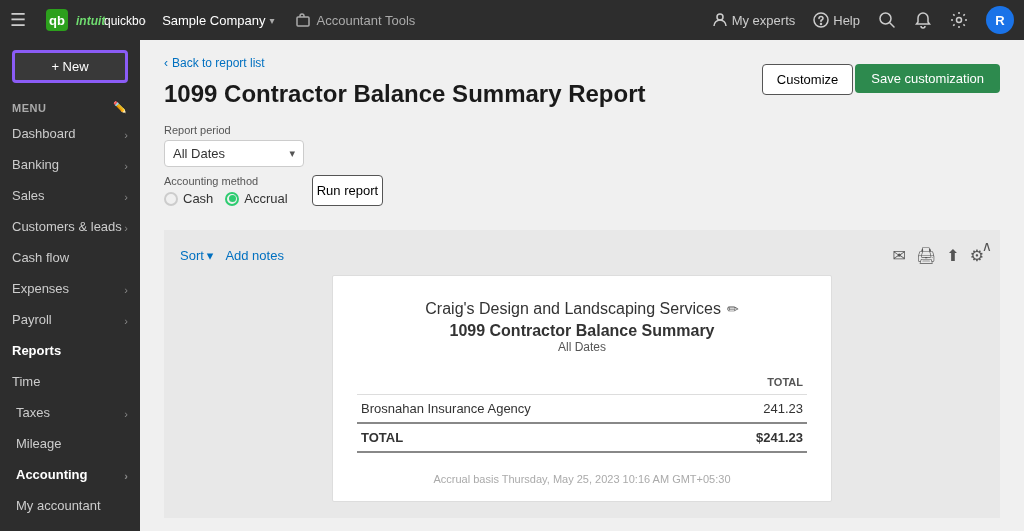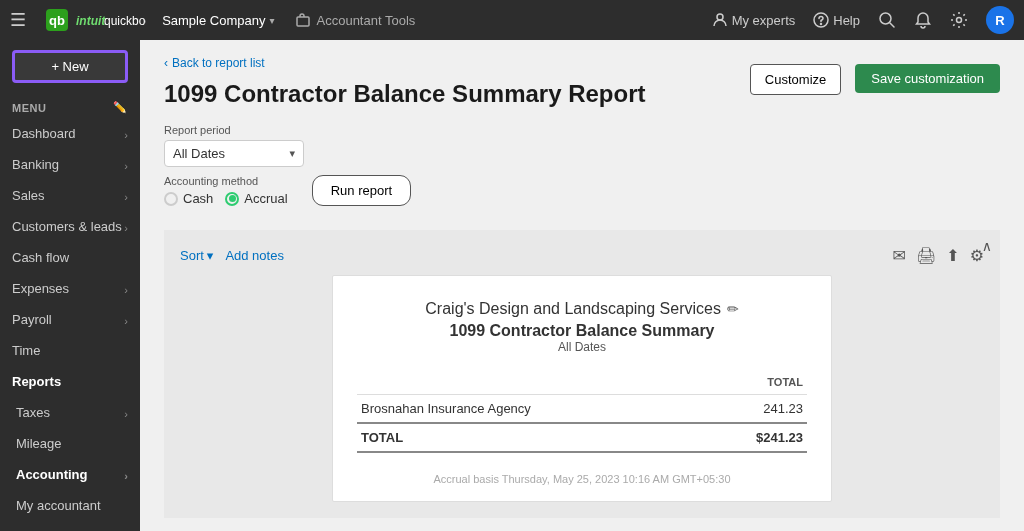--- a/index.html
+++ b/index.html
@@ -39,23 +39,23 @@
     .filters-bar { display: flex; align-items: flex-end; gap: 24px; margin-bottom: 8px; flex-wrap: wrap; }
     .filter-group { display: flex; flex-direction: column; gap: 4px; }
     .filter-label { font-size: 11px; color: #555; }
     .date-select { display: flex; align-items: center; border: 1px solid #ccc; border-radius: 4px; background: #fff; padding: 5px 8px; gap: 6px; cursor: pointer; font-size: 13px; min-width: 140px; }
     .date-select .caret { margin-left: auto; font-size: 11px; color: #555; }
     .method-group { display: flex; align-items: center; gap: 12px; }
     .radio-option { display: flex; align-items: center; gap: 5px; cursor: pointer; font-size: 13px; }
     .radio-circle { width: 14px; height: 14px; border-radius: 50%; border: 2px solid #ccc; display: flex; align-items: center; justify-content: center; }
     .radio-circle.selected { border-color: #2ecc71; }
     .radio-dot { width: 7px; height: 7px; border-radius: 50%; background: #2ecc71; }
-    .run-btn { padding: 7px 18px; border: 1.5px solid #555; border-radius: 11px; background: #fff; font-size: 13px; cursor: pointer; font-weight: 500; }
+    .run-btn { padding: 7px 4px; border: 1.5px solid #555; border-radius: 4px; background: #fff; font-size: 13px; cursor: pointer; font-weight: 500; }
     .top-controls { display: flex; align-items: flex-start; justify-content: space-between; }
-    .cust-btns { display: flex; gap: 14px; align-items: flex-start; margin-top: 8px; }
+    .cust-btns { display: flex; gap: 2px; align-items: flex-start; margin-top: 8px; }
     .customize-btn { padding: 7px 14px; border: 1.5px solid #555; border-radius: 4px; background: #fff; font-size: 13px; cursor: pointer; }
     .save-btn { padding: 7px 16px; border-radius: 4px; background: #2d8a4e; color: #fff; border: none; font-size: 13px; cursor: pointer; }
 
     
     .report-wrapper { background: #e8e8e8; padding: 16px; position: relative; }
     .collapse-btn { position: absolute; top: 8px; right: 8px; cursor: pointer; color: #555; font-size: 14px; }
     .report-toolbar { display: flex; align-items: center; gap: 12px; margin-bottom: 10px; font-size: 13px; color: #555; }
     .sort-btn { display: flex; align-items: center; gap: 3px; cursor: pointer; color: #0070c0; }
     .add-notes { cursor: pointer; color: #0070c0; }
     .toolbar-icons { margin-left: auto; display: flex; gap: 10px; }
@@ -169,26 +169,26 @@
       <span>Cash flow</span>
     </div>
     <div class="sidebar-item">
       <span>Expenses</span>
       <span class="sidebar-chevron">›</span>
     </div>
     <div class="sidebar-item">
       <span>Payroll</span>
       <span class="sidebar-chevron">›</span>
     </div>
-    <div class="sidebar-item">
-      <span>Time</span>
-    </div>
-
     <div class="sidebar-item active">
       <span style="font-weight:bold; color:#fff;">Reports</span>
+    </div>
+
+    <div class="sidebar-item">
+      <span>Time</span>
     </div>
 
     <div class="sidebar-item" style="padding-left:16px;">
       <span>Taxes</span>
       <span class="sidebar-chevron">›</span>
     </div>
     <div class="sidebar-item" style="padding-left:16px;">
       <span>Mileage</span>
     </div>
     <div class="sidebar-item active" style="padding-left:16px; color:#fff; font-weight:bold;">

